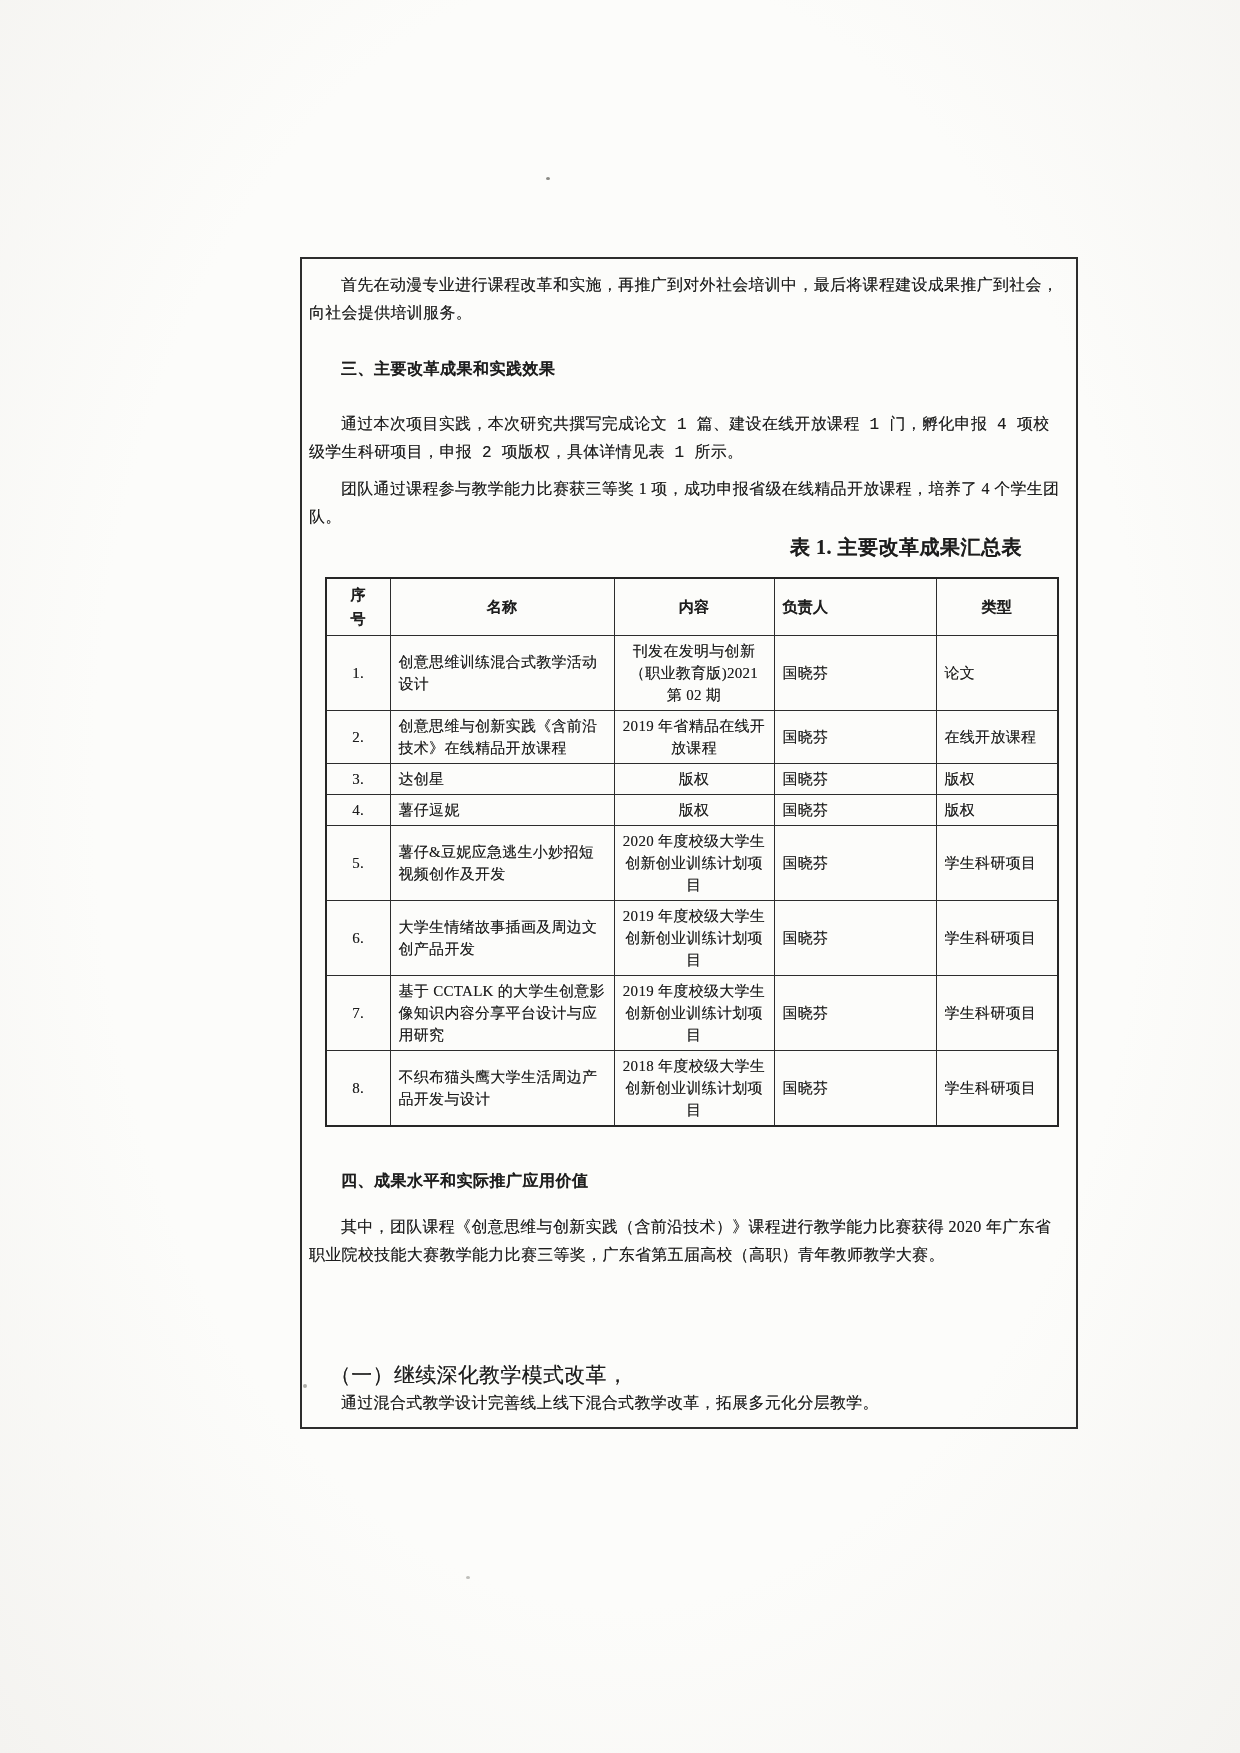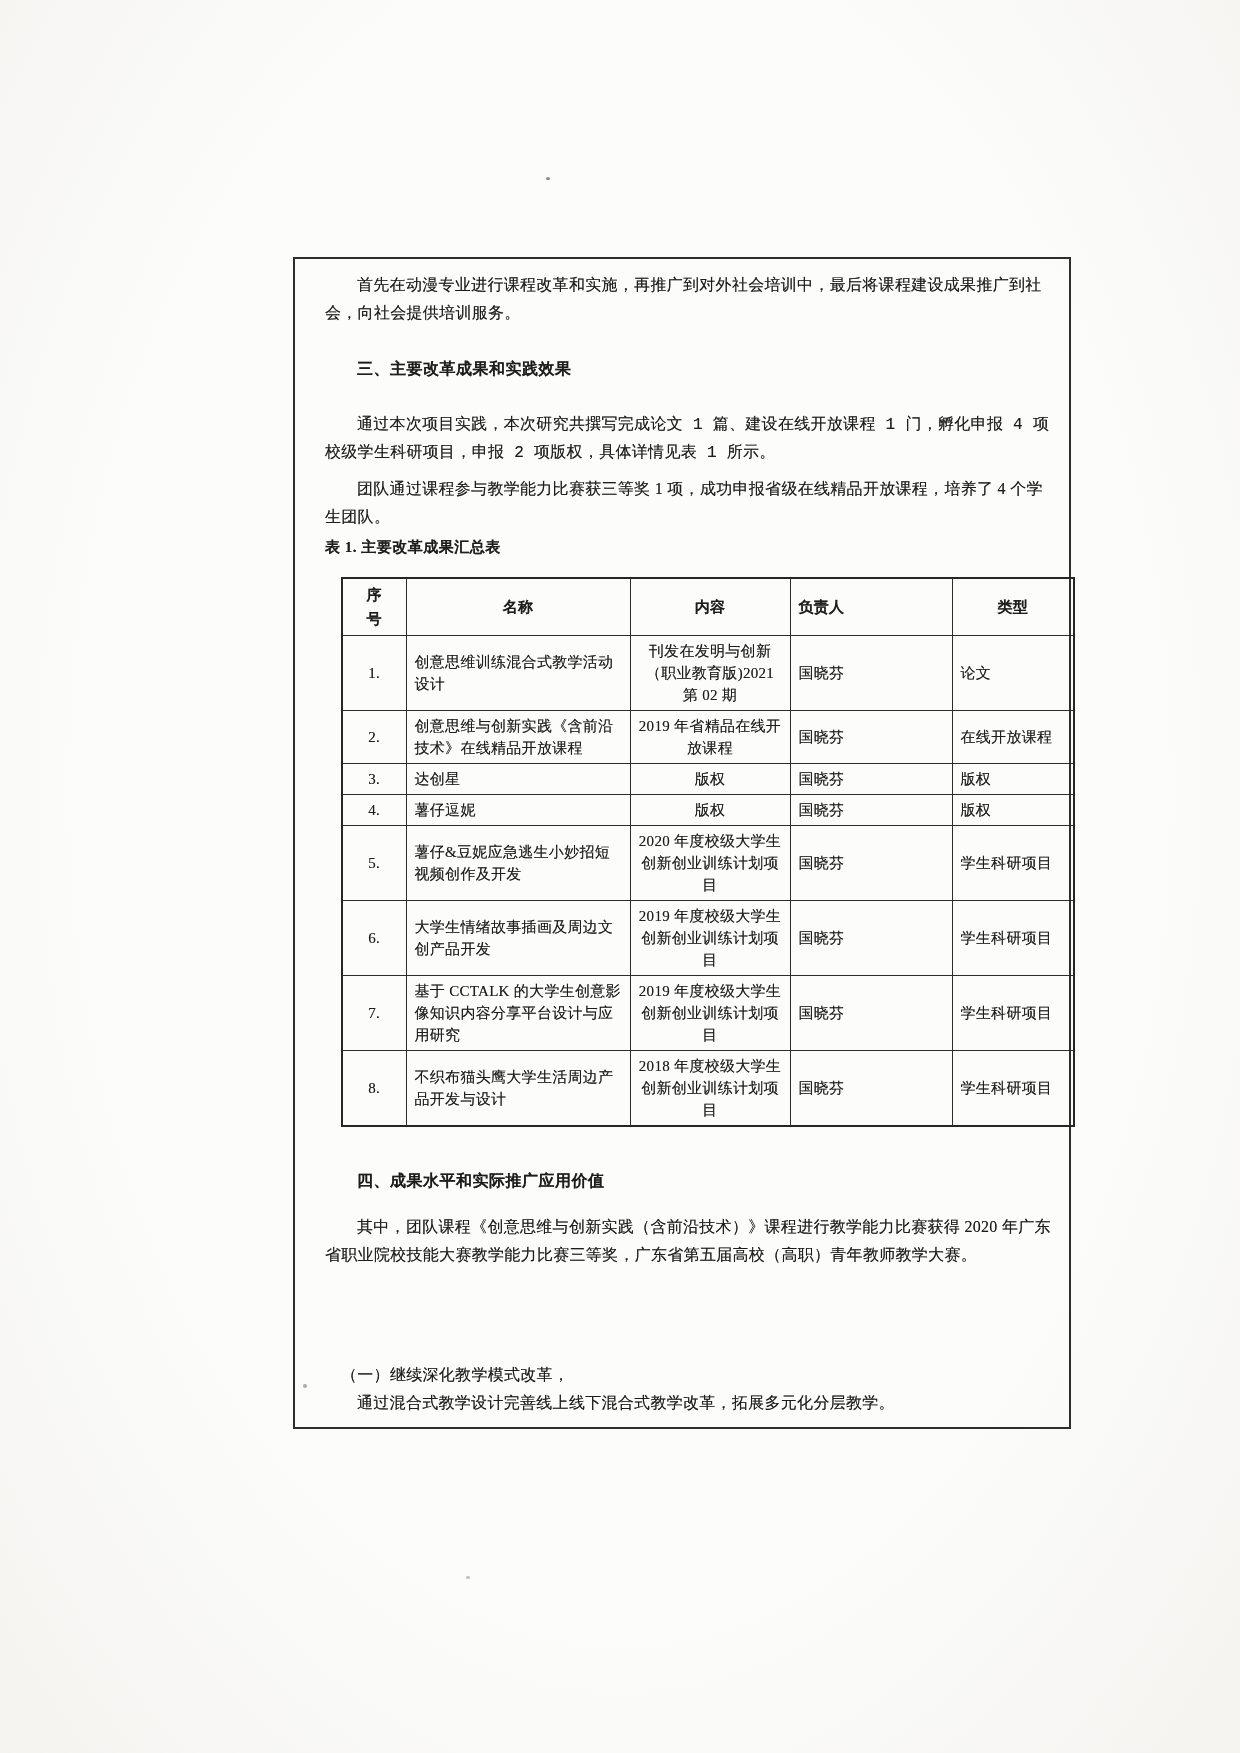--- a/index.html
+++ b/index.html
@@ -7,41 +7,41 @@
     position:relative;
     width:1240px;height:1753px;
     background:
       radial-gradient(ellipse at 50% 45%, #fcfcfa 60%, #f4f3f0 100%);
     font-family:"Liberation Serif","DejaVu Serif",serif;
     color:#1d1d1d;
     overflow:hidden;
   }
   .frame{
     position:absolute;
-    left:293px;top:257px;
+    left:300px;top:257px;
     width:778px;height:1172px;
     border:2px solid #2d2d2d;
     box-sizing:border-box;
-    padding:10px 14px 8px 30px;
+    padding:10px 14px 8px 7px;
     display:flex;flex-direction:column;
     text-shadow:0 0 .5px rgba(20,20,20,.55);
   }
   .para{
     font-size:16px;line-height:28px;margin:0;
     text-indent:2em;letter-spacing:.3px;
   }
   .p-top{margin-top:2px;}
   .p-body{margin-top:28px;font-family:Liberation Mono, monospace;}
   .p-body2{margin-top:8px;}
   .heading{
     font-size:16px;font-weight:bold;line-height:28px;
     margin:28px 0 0 2em;letter-spacing:.5px;
   }
   .caption{
-    font-size:15px;font-weight:bold;text-align:left;
+    font-size:20px;font-weight:bold;text-align:right;
     line-height:28px;margin:2px 40px 0 0;letter-spacing:.5px;
   }
   table.results{
     border-collapse:collapse;
     width:732px;
     margin:16px;
     table-layout:fixed;
     font-size:15px;line-height:22px;
   }
   table.results th,table.results td{
@@ -65,21 +65,21 @@
   td.c-name{padding:4px 10px 4px 16px;}
   td.c-cont{padding:4px 13px;text-align:center;}
   td.c-own{padding-left:14px;}
   td.c-type{padding:4px 24px;}
   .stack{display:inline-block;max-width:1.05em;word-break:break-all;line-height:24px;}
   .sec4-head{margin-top:24px;}
   .sec4-para{margin-top:18px;font-size:16px;}
   .sec5{margin-top:auto;padding-bottom:2px;}
   .sec5 .heading{margin-top:0;}
   .sec5-item{
-    font-size:16px;line-height:28px;margin:2px 0 0 1em;letter-spacing:.3px;
+    font-size:21px;line-height:28px;margin:2px 0 0 1em;letter-spacing:.3px;
   }
   .sec5-para{
     font-size:16px;line-height:28px;margin:0;text-indent:2em;letter-spacing:.3px;
   }
   .speck{position:absolute;background:#8a8a85;border-radius:50%;}
   .speck.s1{left:546px;top:177px;width:4px;height:3px;}
   .speck.s2{left:303px;top:1384px;width:4px;height:4px;opacity:.7;}
   .speck.s3{left:466px;top:1576px;width:4px;height:3px;opacity:.55;}
 </style>
 </head>

